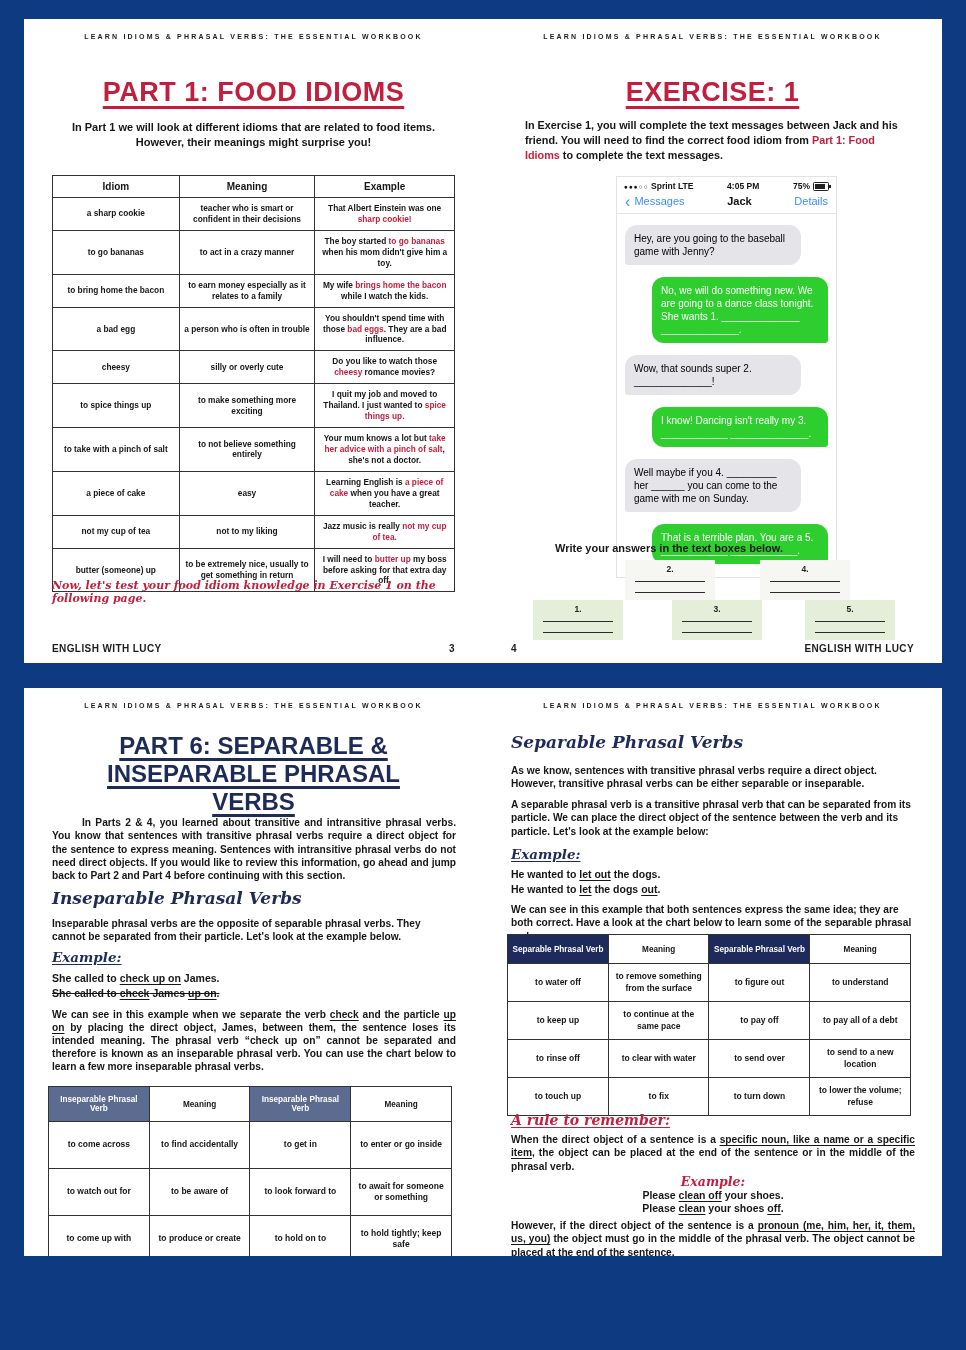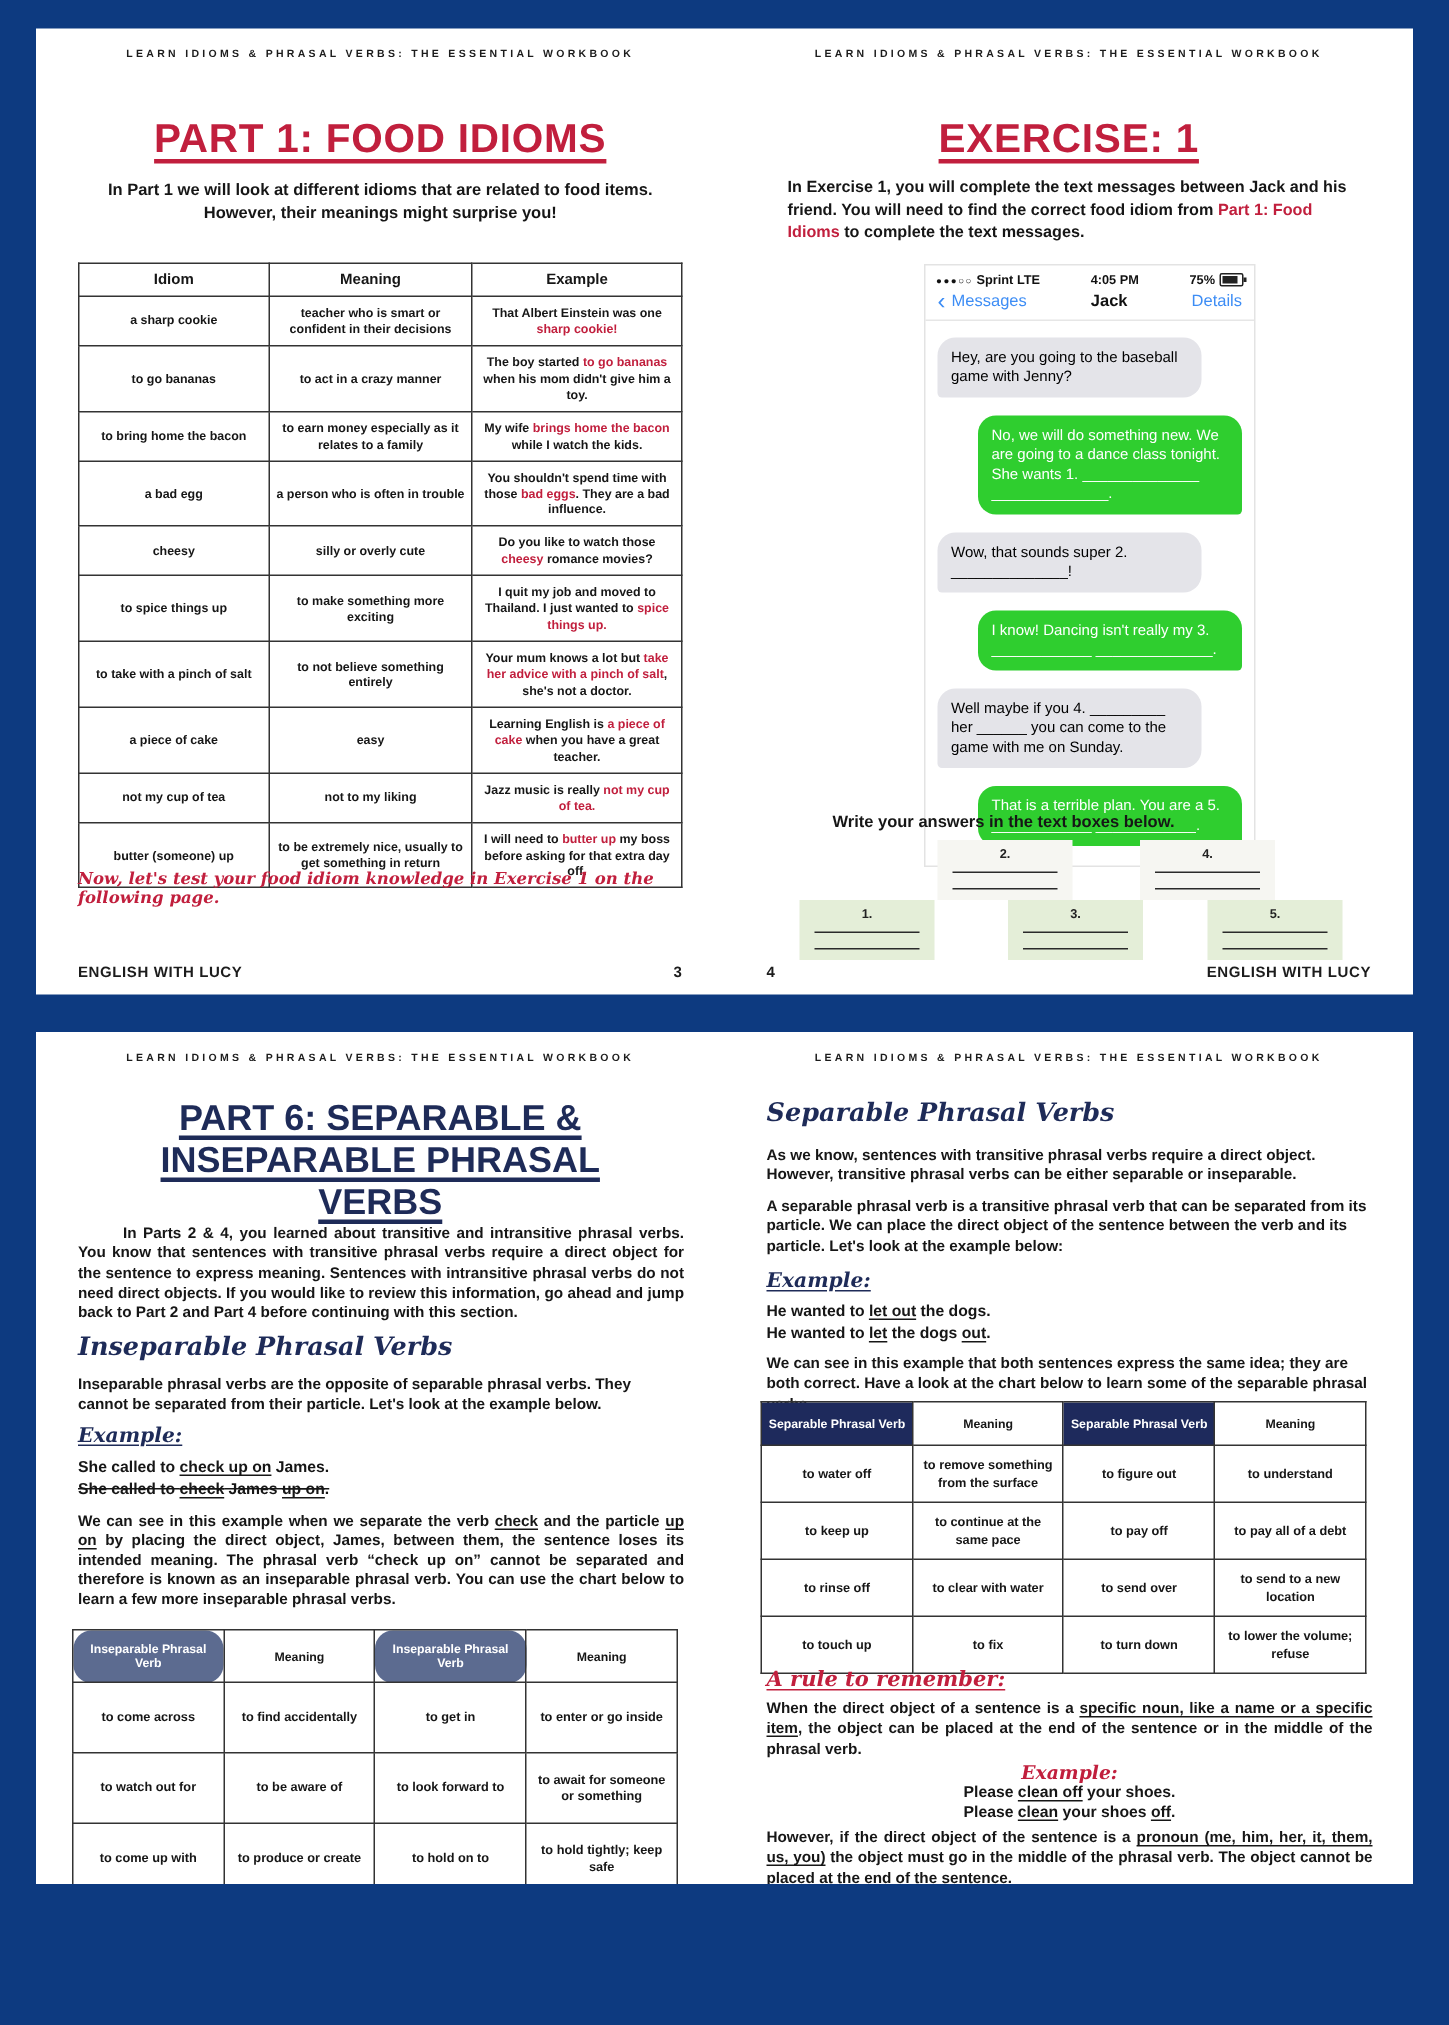--- a/index.html
+++ b/index.html
@@ -60,21 +60,21 @@
   .body-text{position:absolute;left:28px;width:404px;font-size:10.2px;font-weight:bold;color:#161616;line-height:1.3;}
   .justify{text-align:justify;}
   .serif-head{position:absolute;left:28px;font-family:"DejaVu Serif",serif;font-style:italic;font-weight:bold;color:#1e2b58;}
   .ex-label{font-size:13.5px;text-decoration:underline;text-underline-offset:2px;}
   .sec-head{font-size:17px;}
   .verb-table{position:absolute;left:24px;width:404px;border-collapse:collapse;text-align:center;color:#161616;}
   .verb-table th,.verb-table td{border:1px solid #333;font-weight:bold;padding:3px 3px;vertical-align:middle;}
   .verb-table th{font-size:8.2px;}
   .verb-table td{font-size:8.5px;line-height:1.3;}
   #table13{top:398px;}
-  #table13 th{height:28px;border-radius:12px;}
+  #table13 th{height:28px;}
   #table13 td{height:40px;}
   #table13 th.vh{background:#5c6b90;color:#fff;}
   #table14{top:246px;}
   #table14 th{height:22px;white-space:nowrap;}
   #table14 td{height:31px;}
   #table14 th.vh{background:#1e2a5c;color:#fff;}
   .rule-head{position:absolute;left:28px;font-family:"DejaVu Serif",serif;font-style:italic;font-weight:bold;font-size:14px;color:#c11f3d;text-decoration:underline;text-underline-offset:2px;}
   .center-ex{position:absolute;left:28px;width:404px;text-align:center;}
   .center-ex .lbl{font-family:"DejaVu Serif",serif;font-style:italic;font-weight:bold;font-size:12.5px;color:#c11f3d;}
   .center-ex .line{font-size:10.5px;font-weight:bold;color:#161616;line-height:1.25;}

